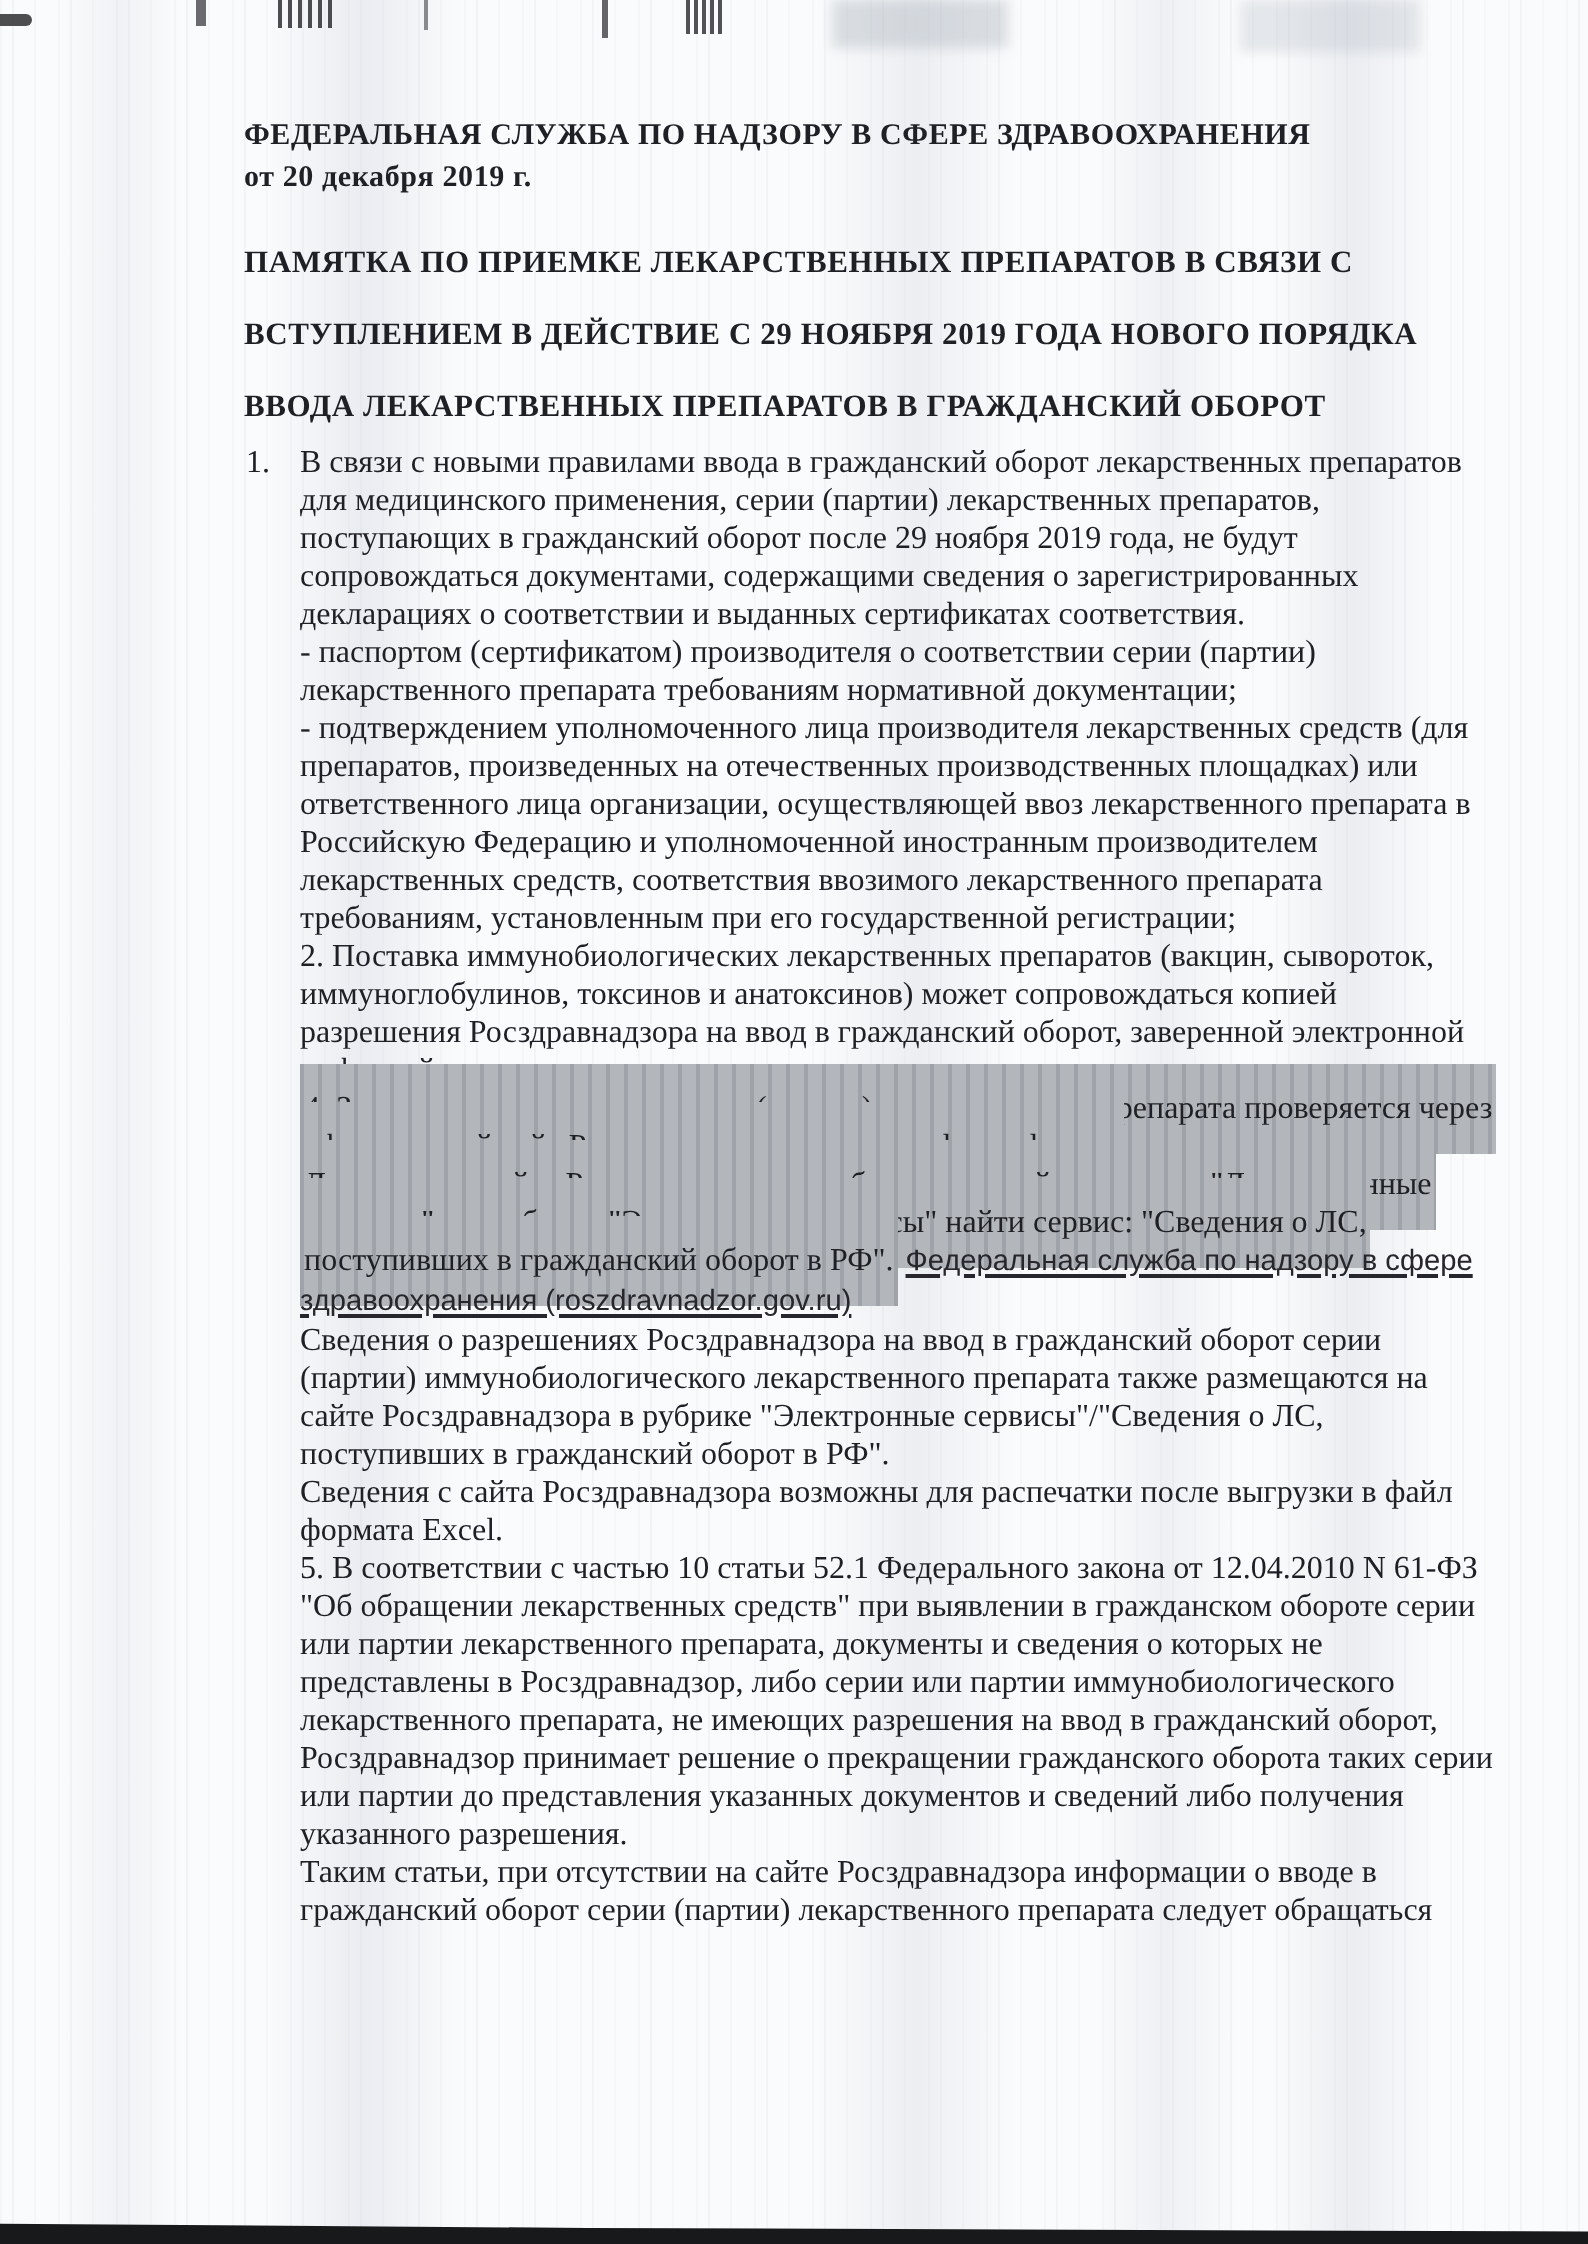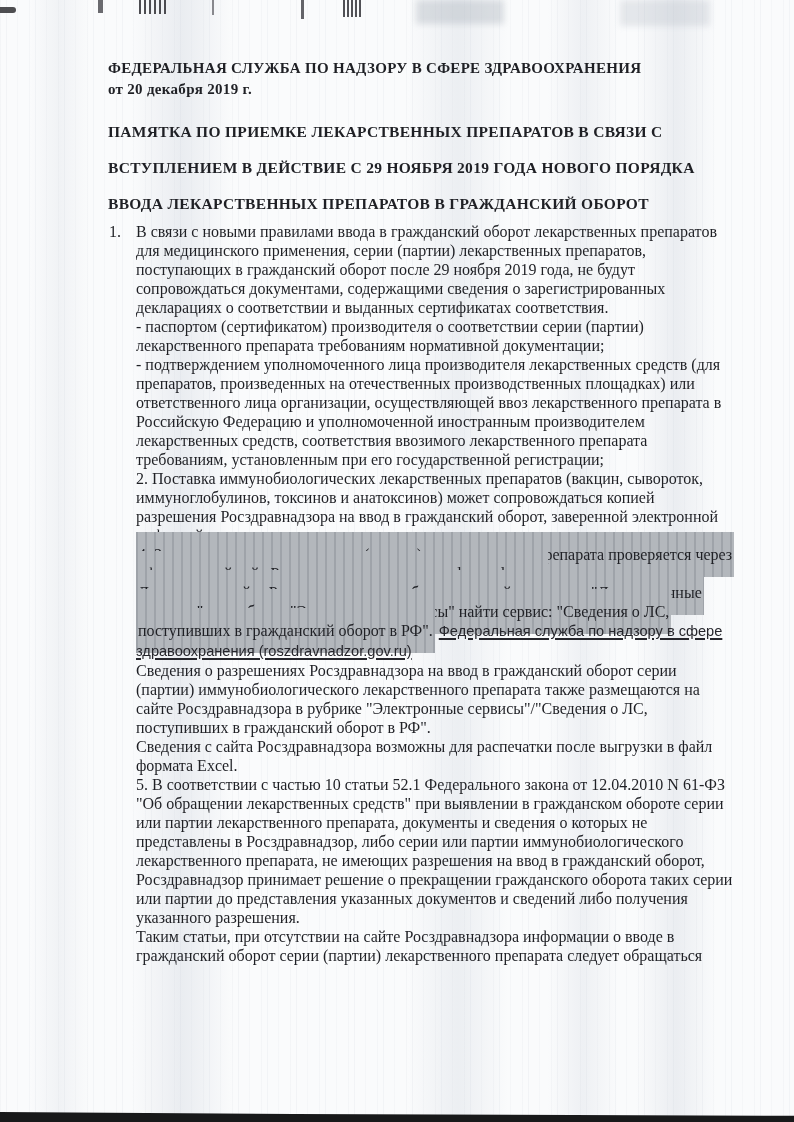--- a/index.html
+++ b/index.html
@@ -49,21 +49,21 @@
   .a-w1 { left: 416px; top: 0; width: 88px; height: 24px; background: rgba(150,158,170,.30); filter: blur(3px); }
   .a-w2 { left: 620px; top: 0; width: 90px; height: 26px; background: rgba(168,175,186,.26); filter: blur(3px); }
 
   
   .bottom-edge {
     position: absolute; left: 0; right: 0; bottom: 0; height: 12px;
     background: #18191a;
     clip-path: polygon(0 16%, 37% 33%, 100% 48%, 100% 100%, 0 100%);
   }
 
-  .content { position: absolute; left: 108px; top: 58px; width: 632px; }
+  .content { position: absolute; left: 122px; top: 58px; width: 632px; }
   .org, .date {
     font-weight: bold; font-size: 15px; line-height: 21px;
     letter-spacing: .3px; white-space: nowrap;
   }
   .titles { margin-top: 14px; }
   .title-line {
     font-weight: bold; font-size: 15.5px; line-height: 36px;
     letter-spacing: .3px; white-space: nowrap;
   }
   .body {

